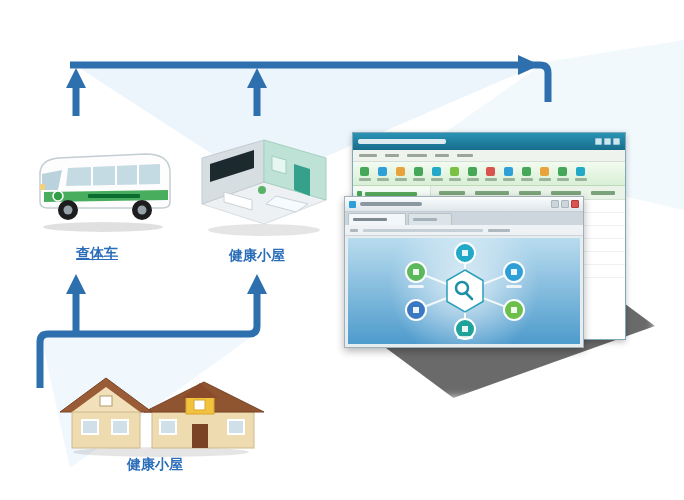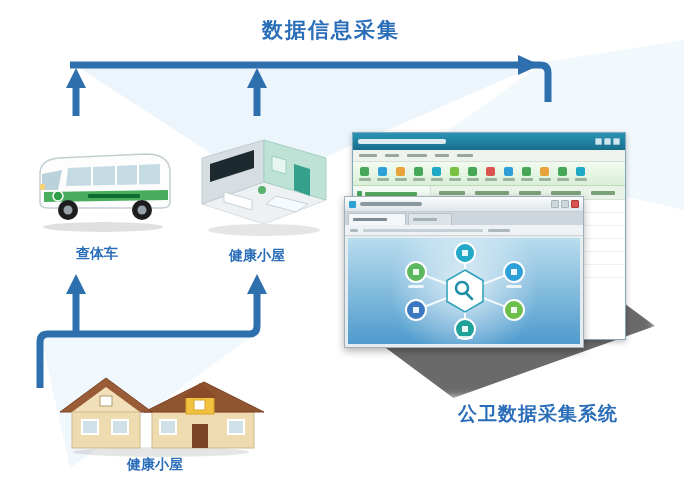--- a/index.html
+++ b/index.html
@@ -12,21 +12,21 @@
   svg.arrow-layer { z-index:2; }
 
   .diagram-title {
     position:absolute; left:0; top:16px; width:662px; text-align:center; z-index:6;
     font-size:21px; font-weight:bold; color:#2a6db8; letter-spacing:2px;
   }
   .node-label {
     position:absolute; z-index:6; font-size:14px; font-weight:bold; color:#2a6db8;
     white-space:nowrap;
   }
-  .lbl-van     { left:76px;  top:245px; }
+  .lbl-van     { left:76px;  top:245px;text-decoration:underline; }
   .lbl-hut     { left:229px; top:247px; }
   .lbl-village { left:127px; top:456px; }
   .lbl-system  { left:458px; top:401px; font-size:19px; letter-spacing:1px; }
 
   .illus { position:absolute; z-index:3; }
   .illus-van   { left:28px;  top:140px; }
   .illus-hut   { left:194px; top:130px; }
   .illus-house { left:56px;  top:366px; }
 
   
@@ -110,21 +110,20 @@
     </g>
     <g fill="#2e6fae" stroke="none">
       <polygon points="76,68 66,88 86,88"></polygon>
       <polygon points="257,68 247,88 267,88"></polygon>
       <polygon points="540,65 518,55 518,75"></polygon>
       <polygon points="76,274 66,294 86,294"></polygon>
       <polygon points="257,274 247,294 267,294"></polygon>
     </g>
   </svg>
 
-  <div class="diagram-title">数据信息采集</div>
 
   <div class="illus illus-van">
     <svg width="150" height="95" viewBox="0 0 150 95">
       <ellipse cx="75" cy="87" rx="60" ry="5" fill="#000" opacity="0.12"></ellipse>
       <path d="M12,62 L12,34 Q12,20 30,18 L118,14 Q140,14 142,30 L142,62 Q142,68 134,68 L20,68 Q12,68 12,62 Z" fill="#fdfdfd" stroke="#c3ced3" stroke-width="1.5"></path>
       <polygon points="14,34 34,30 30,50 14,50" fill="#b9d2dc"></polygon>
       <polygon points="40,28 132,24 132,44 38,46" fill="#c4dbe4"></polygon>
       <line x1="64" y1="25" x2="64" y2="46" stroke="#fff" stroke-width="2"></line>
       <line x1="88" y1="24" x2="88" y2="45" stroke="#fff" stroke-width="2"></line>
       <line x1="110" y1="24" x2="110" y2="45" stroke="#fff" stroke-width="2"></line>
@@ -388,15 +387,14 @@
           <circle cx="114" cy="50" r="6" fill="none" stroke="#1d8fa8" stroke-width="2.5"></circle>
           <line x1="118" y1="55" x2="124" y2="61" stroke="#1d8fa8" stroke-width="2.5" stroke-linecap="round"></line>
         </g>
       </svg>
     </div>
   </div>
 
   <div class="node-label lbl-van">查体车</div>
   <div class="node-label lbl-hut">健康小屋</div>
   <div class="node-label lbl-village">健康小屋</div>
-  <div class="node-label lbl-system">公卫数据采集系统</div>
 
 </div>
 
 </body></html>

